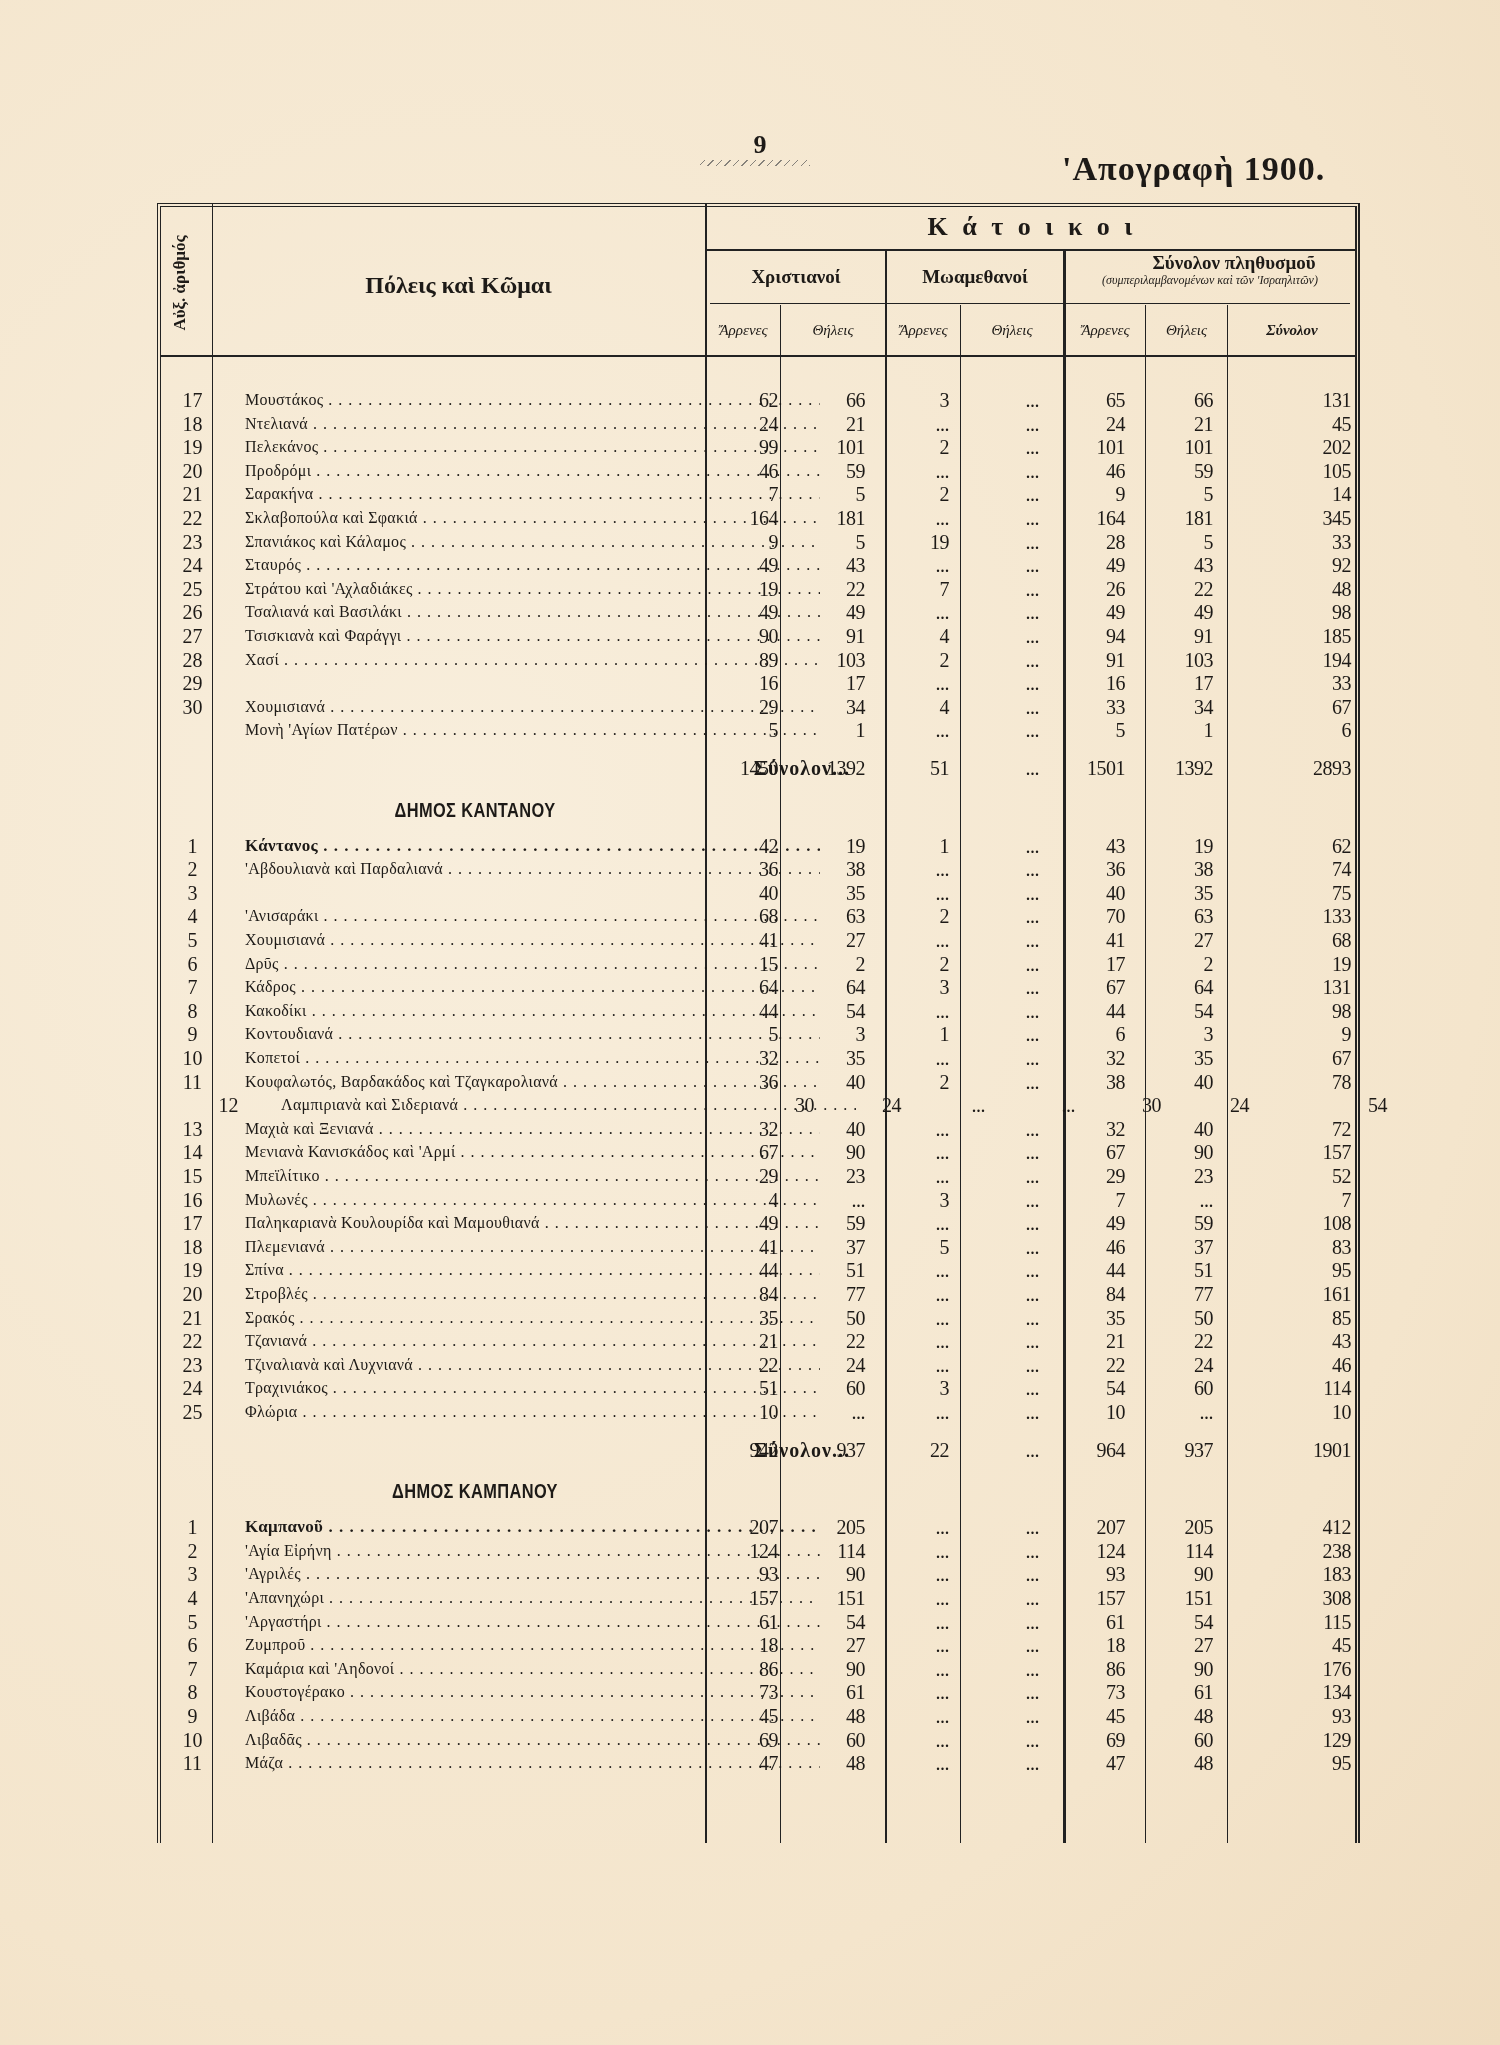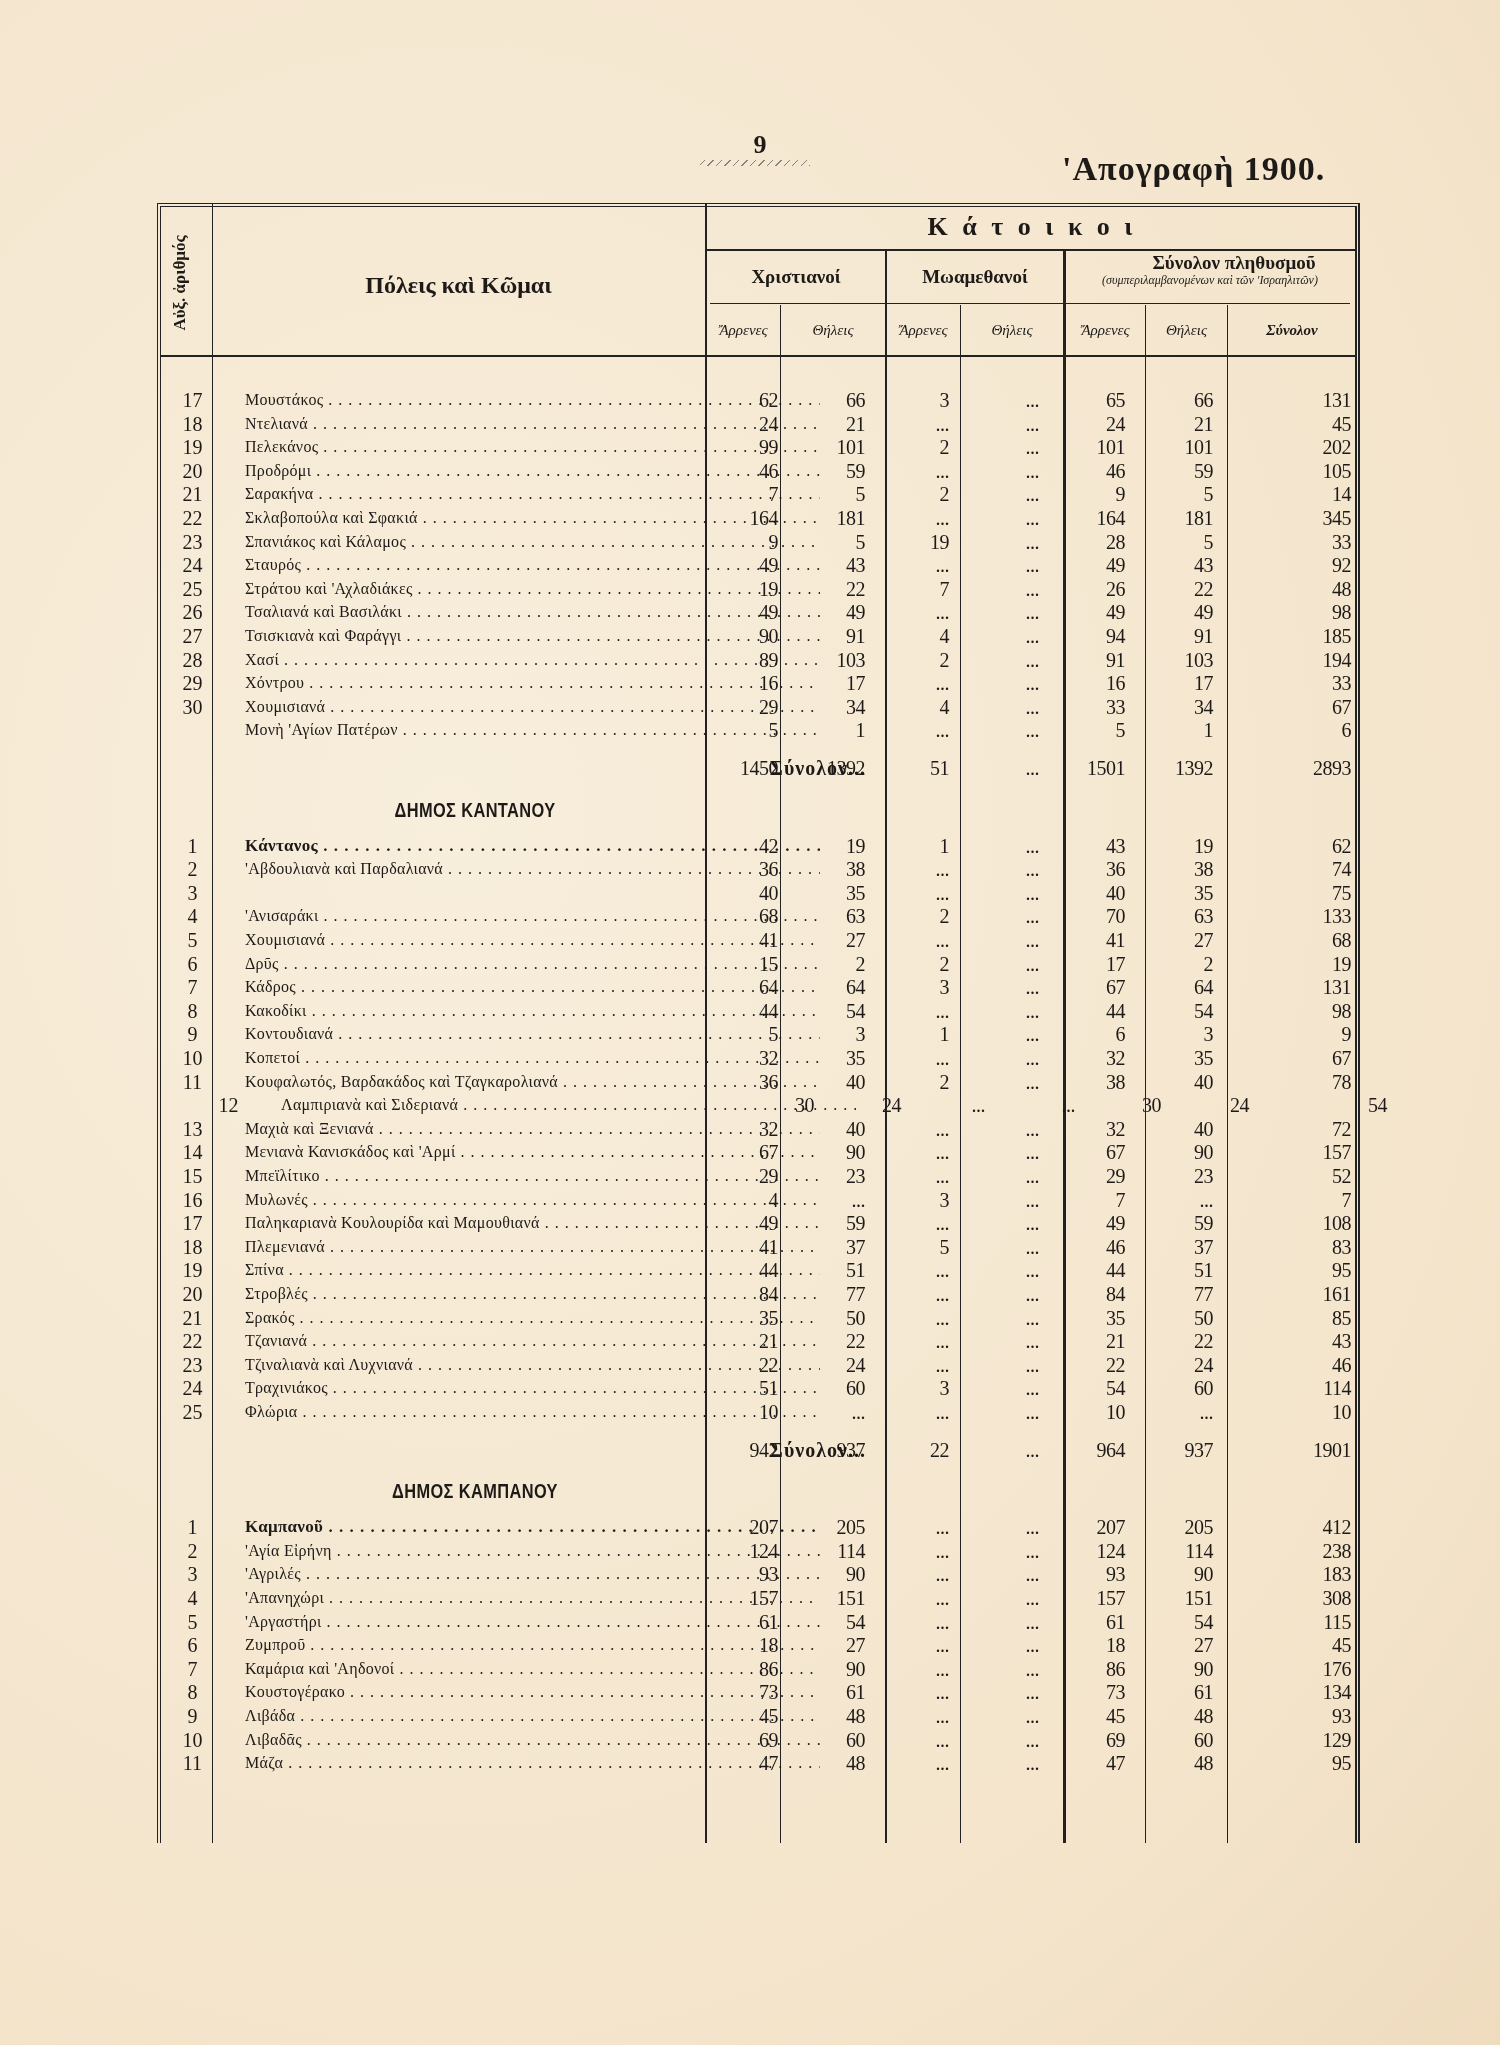--- a/index.html
+++ b/index.html
@@ -32,21 +32,21 @@
   .vline { position:absolute; top:203px; bottom:202px; background:#222; }
   .hline { position:absolute; background:#222; height:2px; }
   .hdr-text { position:absolute; text-align:center; }
   .rotated {
     position:absolute; left:160px; top:210px; width:40px; height:145px;
     display:flex; align-items:center; justify-content:center;
   }
   .rotated span { transform:rotate(-90deg); white-space:nowrap; font-weight:bold; font-size:17px; }
   .row {
     position:absolute; left:160px; width:1225px; height:24px;
-    font-size:17px; line-height:24px;padding-left:16px;
+    font-size:17px; line-height:24px;
   }
   .row .num { position:absolute; left:0; width:65px; text-align:center; font-size:20px; }
   .row .name {
     position:absolute; left:85px; width:575px; overflow:hidden; white-space:nowrap;
     font-size:16px; letter-spacing:.3px;
   }
   .row .name::after {
     content:" . . . . . . . . . . . . . . . . . . . . . . . . . . . . . . . . . . . . . . . . . . . . . . . . . . . . . . . . . . . . . . . . . . . . . . . . . . . . . . . . . . . . . . . . . . .";
     letter-spacing:1px;
   }
@@ -236,21 +236,20 @@
       <span class="cell c1">89</span>
       <span class="cell c2">103</span>
       <span class="cell c3">2</span>
       <span class="cell c4">...</span>
       <span class="cell c5">91</span>
       <span class="cell c6">103</span>
       <span class="cell c7">194</span>
     </div>
     <div class="row" style="top:671.2000000000003px;">
       <span class="num">29</span>
-      <span class="name">Χόντρου</span>
       <span class="cell c1">16</span>
       <span class="cell c2">17</span>
       <span class="cell c3">...</span>
       <span class="cell c4">...</span>
       <span class="cell c5">16</span>
       <span class="cell c6">17</span>
       <span class="cell c7">33</span>
     </div>
     <div class="row" style="top:694.8000000000003px;">
       <span class="num">30</span>

